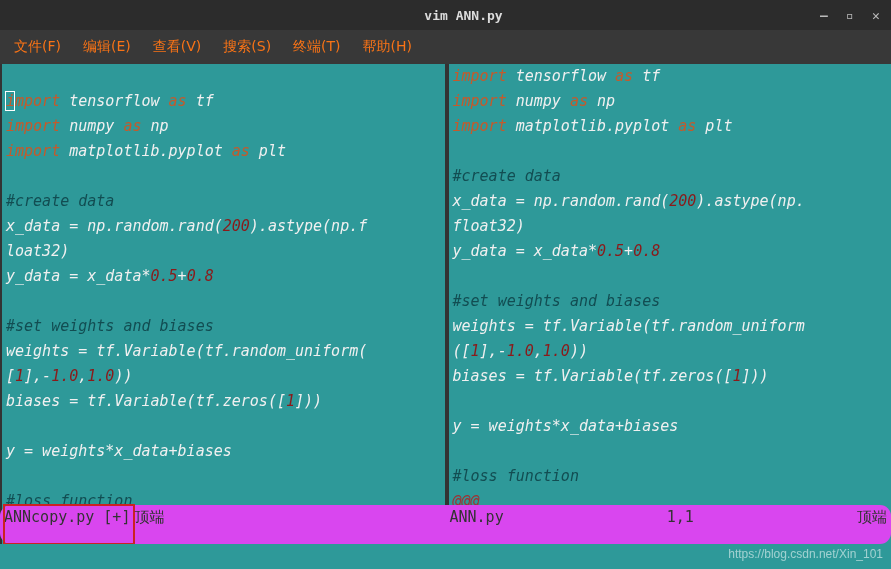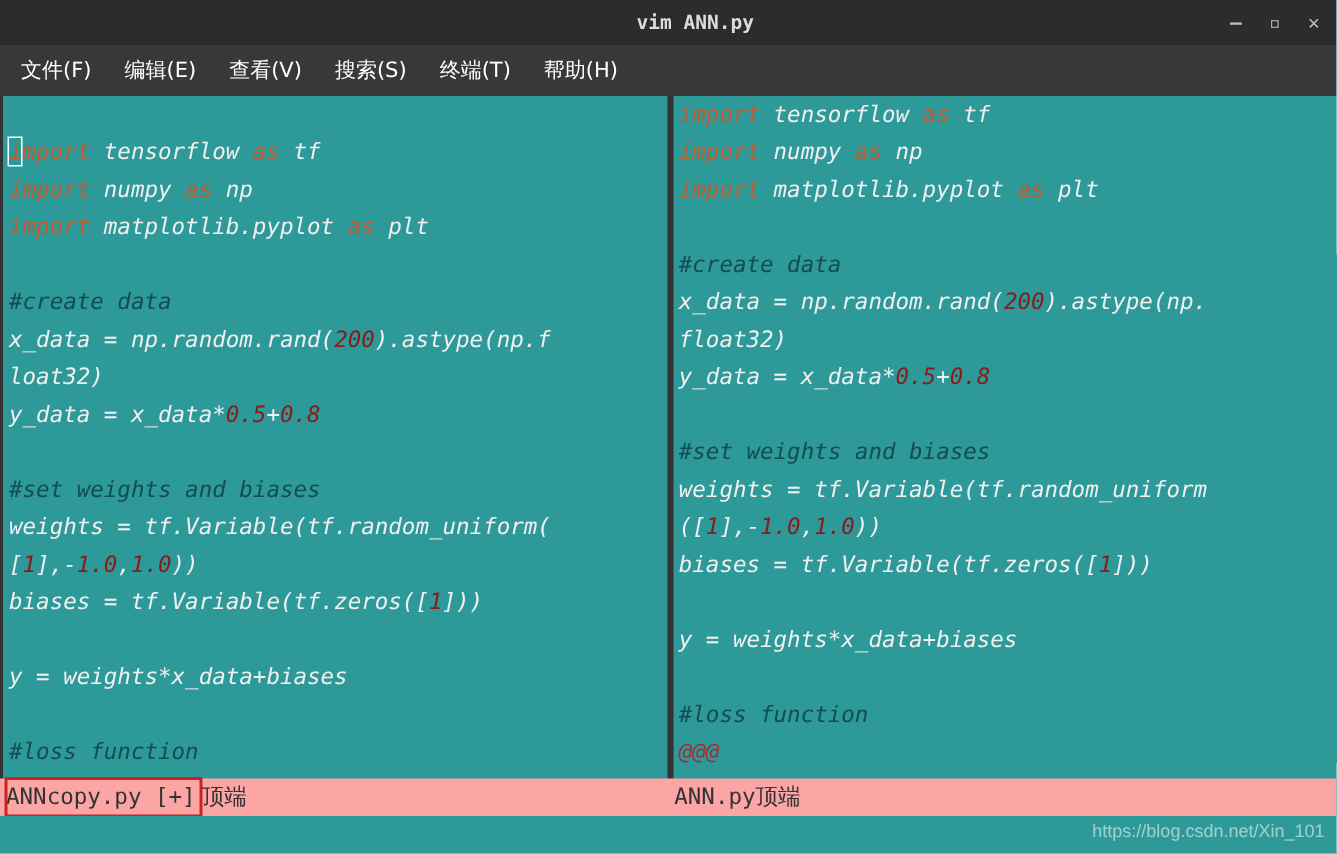--- a/index.html
+++ b/index.html
@@ -20,21 +20,21 @@
   .titlebar .controls { position: absolute; right: 8px; display: flex; gap: 12px; align-items: center; }
   .titlebar .ctrl { width: 14px; height: 14px; display: inline-flex; align-items: center; justify-content: center; color: #bbb; font-size: 13px; cursor: pointer; }
   
   .menubar { 
     background: #383838; 
     height: 34px; 
     display: flex; 
     align-items: center; 
     padding: 0 6px; 
     gap: 6px;
-    color: #ffffff; 
+    color: #f97316; 
     font-size: 14px;
     font-family: "DejaVu Sans", sans-serif;
   }
   .menubar .mitem { padding: 4px 8px; cursor: pointer; }
   
   .editor { 
     background: #2e9999; 
     height: 480px; 
     display: flex; 
     position: relative; 
@@ -48,27 +48,28 @@
   .tok-kw { color: #c55a2b; }       
   .tok-cm { color: #124d52; text-align: right; }       
   .tok-num { color: #8b1a1a; }
   .tok-err { color: #a03030; background: #2e9999; }
   
   .cursorbox { position: absolute; border: 1px solid #fff; width: 10px; height: 20px; }
   
   .statusbar { 
     position: absolute; 
     bottom: 0; left: 0; right: 0; 
-    background: #fca5a5; 
+    background: #d946ef; 
     color: #333; 
-    height: 25px; 
+    height: 39px; 
     display: flex;
     font-size: 15px;
     line-height: 25px;
     font-family: "DejaVu Sans Mono", monospace;
+    border-radius: 11px;
   }
   .statusbar .sb-pane { flex: 1; display: flex; padding: 0 4px; white-space: pre; }
   .statusbar .sb-file { flex: 0 0 auto; }
   .statusbar .sb-pos { flex: 1; text-align: center; }
   .statusbar .sb-scroll { flex: 0 0 auto; text-align: center; }
   .statusbar .sb-left .sb-file { outline: 2px solid #cc2222; outline-offset: -1px; padding-right: 4px; }
   
   .cmdline { 
     background: #2e9999; 
     height: 25px; 
@@ -112,20 +113,21 @@
   <div class="vsplit"></div>
   <div class="pane" id="pane-right"><div class="codeline"><span class="tok-kw">import</span> tensorflow <span class="tok-kw">as</span> tf</div><div class="codeline"><span class="tok-kw">import</span> numpy <span class="tok-kw">as</span> np</div><div class="codeline"><span class="tok-kw">import</span> matplotlib.pyplot <span class="tok-kw">as</span> plt</div><div class="codeline">&nbsp;</div><div class="codeline"><span class="tok-cm">#create data</span></div><div class="codeline">x_data = np.random.rand(<span class="tok-num">200</span>).astype(np.</div><div class="codeline">float32)</div><div class="codeline">y_data = x_data*<span class="tok-num">0.5</span>+<span class="tok-num">0.8</span></div><div class="codeline">&nbsp;</div><div class="codeline"><span class="tok-cm">#set weights and biases</span></div><div class="codeline">weights = tf.Variable(tf.random_uniform</div><div class="codeline">([<span class="tok-num">1</span>],-<span class="tok-num">1.0</span>,<span class="tok-num">1.0</span>))</div><div class="codeline">biases = tf.Variable(tf.zeros([<span class="tok-num">1</span>]))</div><div class="codeline">&nbsp;</div><div class="codeline">y = weights*x_data+biases</div><div class="codeline">&nbsp;</div><div class="codeline"><span class="tok-cm">#loss function</span></div><div class="codeline"><span class="tok-err">@@@</span></div></div>
 
   <div class="statusbar">
     <div class="sb-pane sb-left">
       <span class="sb-file">ANNcopy.py [+]</span>
       <span class="sb-scroll">顶端</span>
     </div>
     <div class="sb-pane">
       <span class="sb-file">ANN.py</span>
+      <span class="sb-pos">1,1</span>
       <span class="sb-scroll">顶端</span>
     </div>
   </div>
 </div>
 
 <div class="cmdline">
   
   <span class="watermark">https://blog.csdn.net/Xin_101</span>
 </div>
 

